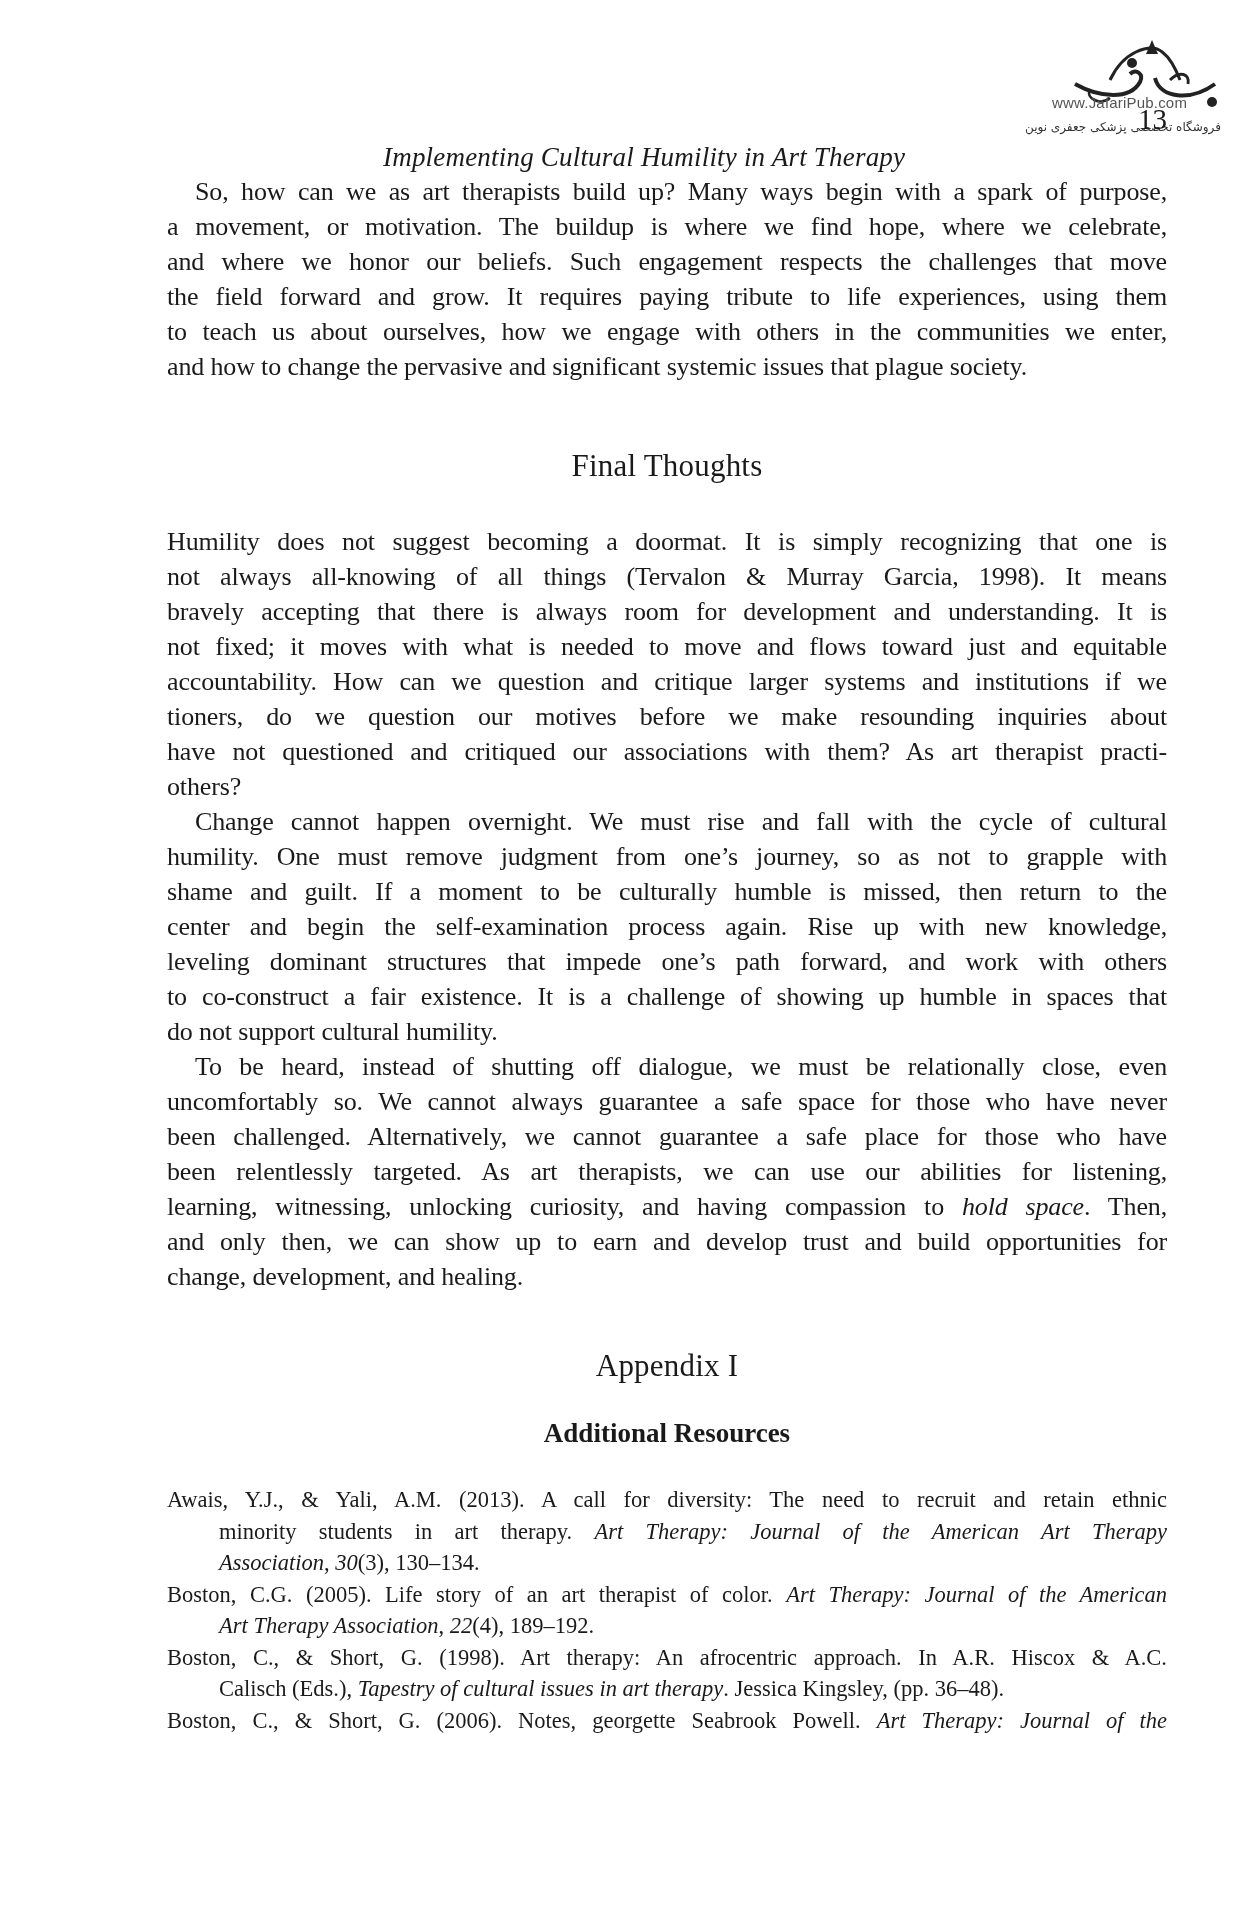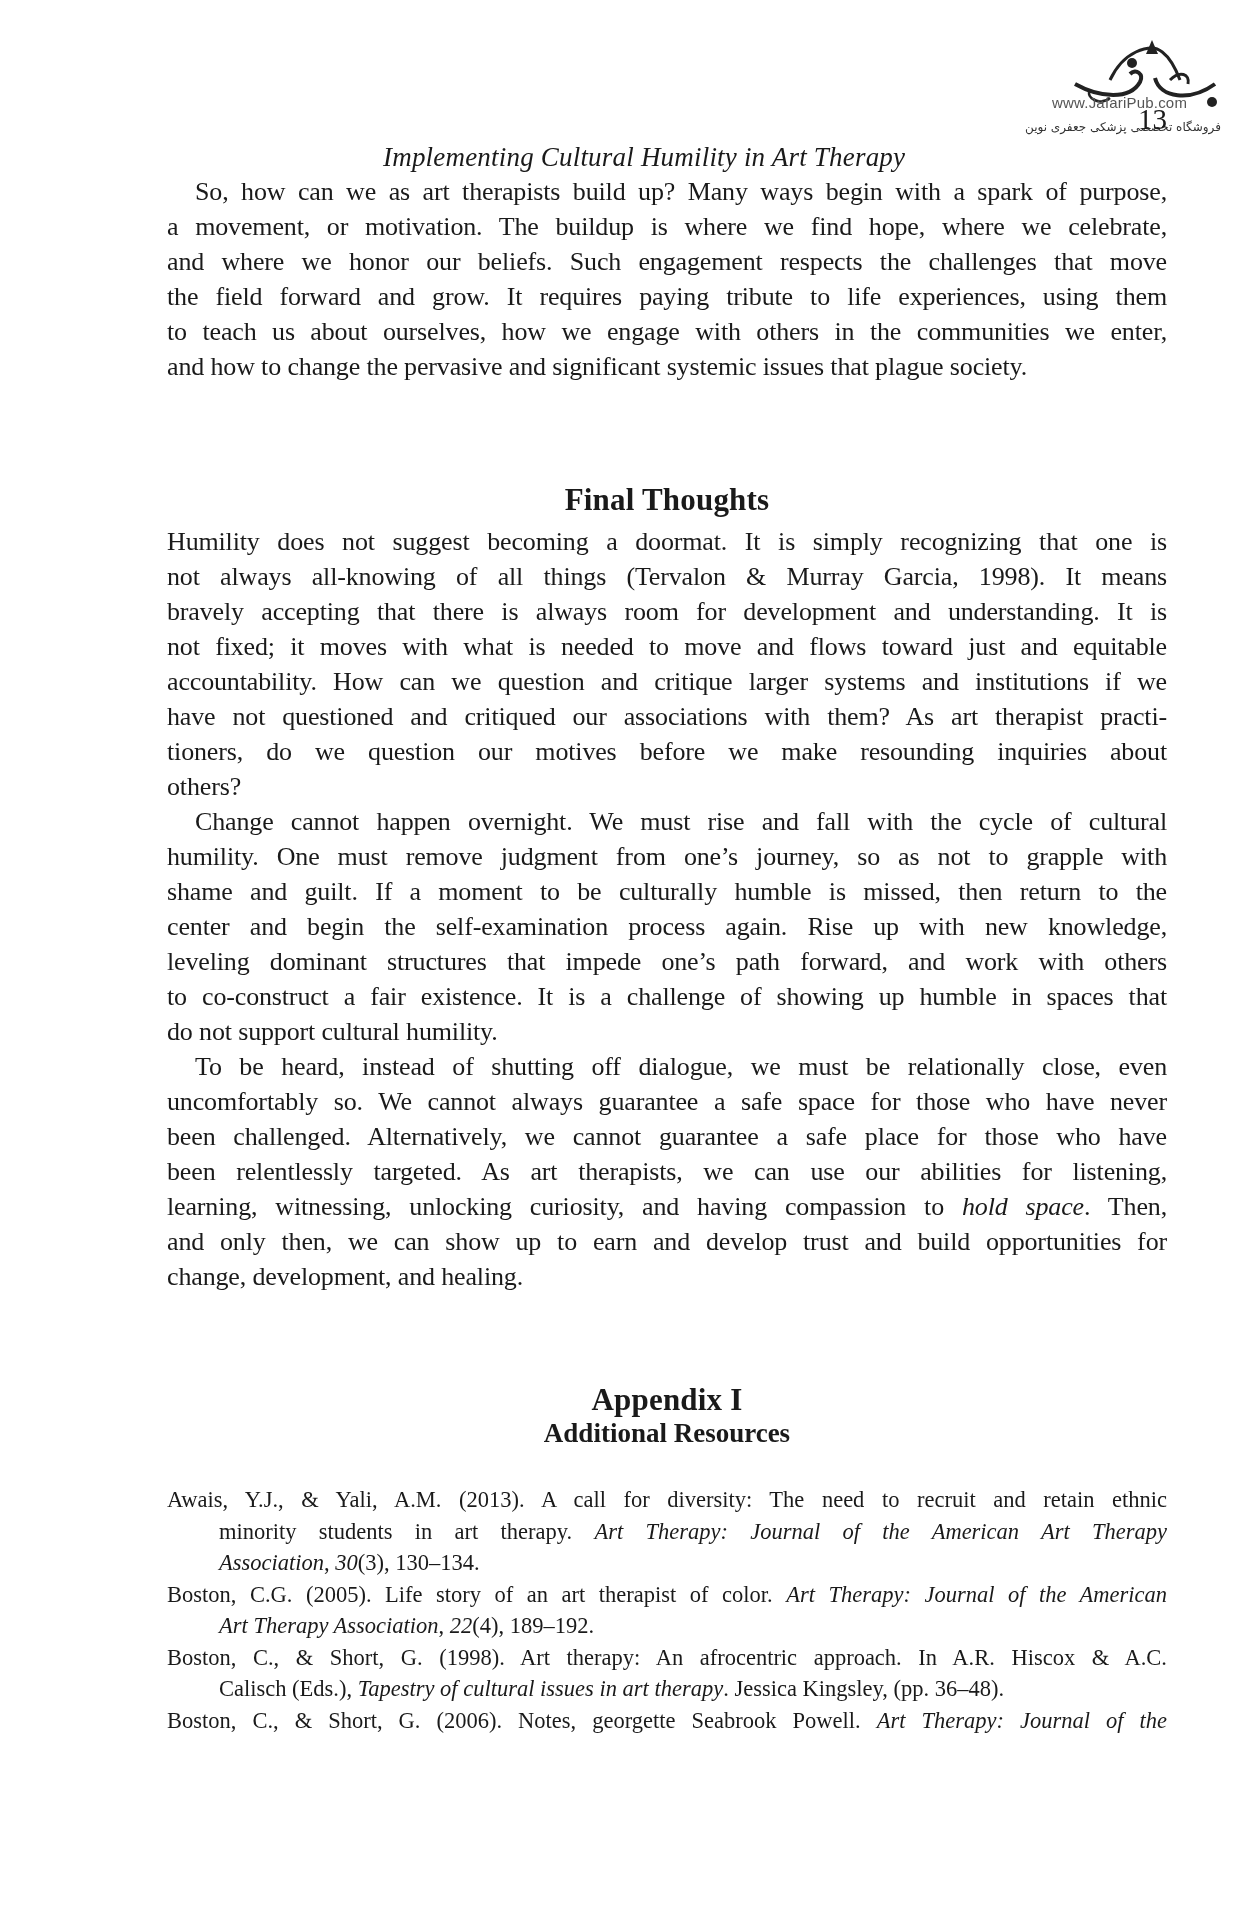--- a/index.html
+++ b/index.html
@@ -34,21 +34,21 @@
   .col { position: absolute; left: 167px; width: 1000px; }
   .line {
     display: block; font-size: 26px; height: 35px; line-height: 35px;
     text-align: justify; text-align-last: justify; white-space: nowrap;
     letter-spacing: -0.15px;
   }
   .line.last { text-align-last: left; }
   .line.indent { text-indent: 28px; }
   .h1 {
     position: absolute; left: 167px; width: 1000px; text-align: center;
-    font-size: 31px; font-weight: bold; color: #1a1a1a; letter-spacing: 0.2px; margin-top: 34px;
+    font-size: 31px; font-weight: normal; color: #1a1a1a; letter-spacing: 0.2px;
   }
   .h2 {
     position: absolute; left: 167px; width: 1000px; text-align: center;
     font-size: 27px; font-weight: bold; color: #1a1a1a;
   }
   .ref { position: absolute; left: 167px; width: 1000px; }
   .ref .rl {
     display: block; font-size: 22.5px; height: 31.5px; line-height: 31.5px;
     text-align: justify; text-align-last: justify; white-space: nowrap;
   }
@@ -85,22 +85,22 @@
 </div>
 
 <div class="h1" style="top:448px;">Final Thoughts</div>
 
 <div class="col" style="top:524px;">
   <span class="line">Humility does not suggest becoming a doormat. It is simply recognizing that one is</span>
   <span class="line">not always all-knowing of all things (Tervalon &amp; Murray Garcia, 1998). It means</span>
   <span class="line">bravely accepting that there is always room for development and understanding. It is</span>
   <span class="line">not fixed; it moves with what is needed to move and flows toward just and equitable</span>
   <span class="line">accountability. How can we question and critique larger systems and institutions if we</span>
+  <span class="line">tioners, do we question our motives before we make resounding inquiries about</span>
   <span class="line">have not questioned and critiqued our associations with them? As art therapist practi-</span>
-  <span class="line">tioners, do we question our motives before we make resounding inquiries about</span>
   <span class="line last">others?</span>
 </div>
 
 <div class="col" style="top:804px;">
   <span class="line indent">Change cannot happen overnight. We must rise and fall with the cycle of cultural</span>
   <span class="line">humility. One must remove judgment from one’s journey, so as not to grapple with</span>
   <span class="line">shame and guilt. If a moment to be culturally humble is missed, then return to the</span>
   <span class="line">center and begin the self-examination process again. Rise up with new knowledge,</span>
   <span class="line">leveling dominant structures that impede one’s path forward, and work with others</span>
   <span class="line">to co-construct a fair existence. It is a challenge of showing up humble in spaces that</span>

